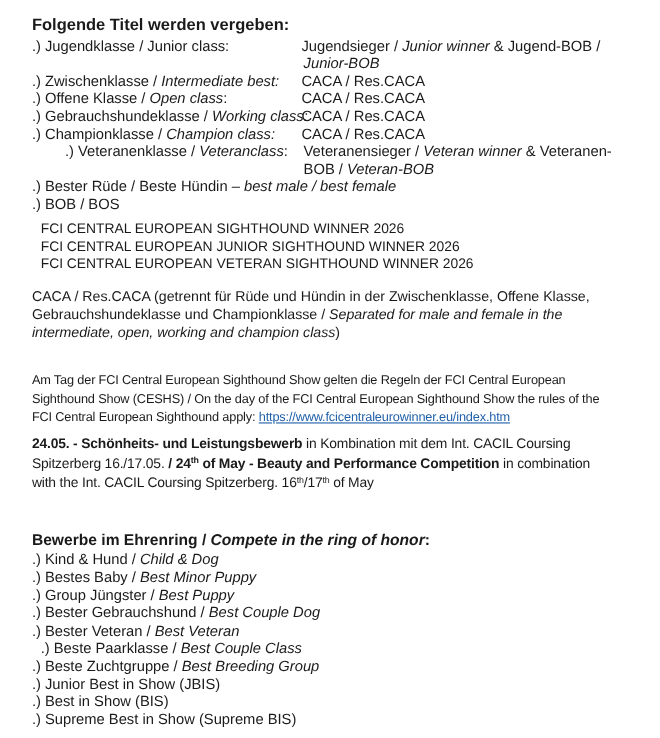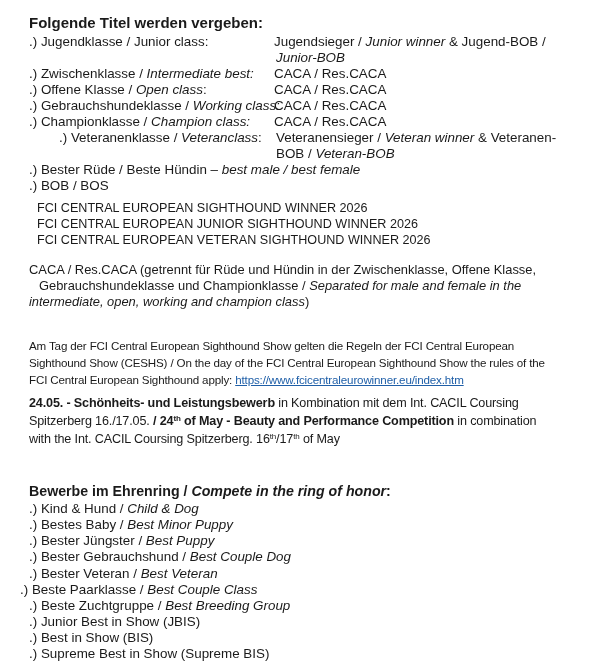--- a/index.html
+++ b/index.html
@@ -59,21 +59,21 @@
 <div class="abs arial" style="left:29px; top:162px;">
   <span>.) Bester Rüde / Beste Hündin – </span><i>best male / best female</i>
 </div>
 <div class="abs arial" style="left:29px; top:178px;">.) BOB / BOS</div>
 
 <div class="abs arial" style="left:37px; top:201px; font-size:12.6px;">FCI CENTRAL EUROPEAN SIGHTHOUND WINNER 2026</div>
 <div class="abs arial" style="left:37px; top:217px; font-size:12.6px;">FCI CENTRAL EUROPEAN JUNIOR SIGHTHOUND WINNER 2026</div>
 <div class="abs arial" style="left:37px; top:233px; font-size:12.6px;">FCI CENTRAL EUROPEAN VETERAN SIGHTHOUND WINNER 2026</div>
 
 <div class="abs arial" style="left:29px; top:262px; font-size:12.9px;">CACA / Res.CACA (getrennt für Rüde und Hündin in der Zwischenklasse, Offene Klasse,</div>
-<div class="abs arial" style="left:39px; top:278px; font-size:12.9px;">
+<div class="abs arial" style="left:29px; top:278px; font-size:12.9px;">
   <span>Gebrauchshundeklasse und Championklasse / </span><i>Separated for male and female in the</i>
 </div>
 <div class="abs arial" style="left:29px; top:294px; font-size:12.9px;">
   <i>intermediate, open, working and champion class</i><span>)</span>
 </div>
 
 <div class="abs calibri" style="left:29px; top:339px; font-size:11.6px;">Am Tag der FCI Central European Sighthound Show gelten die Regeln der FCI Central European</div>
 <div class="abs calibri" style="left:29px; top:356px; font-size:11.6px;">Sighthound Show (CESHS) / On the day of the FCI Central European Sighthound Show the rules of the</div>
 <div class="abs calibri" style="left:29px; top:373px; font-size:11.6px;">
   <span>FCI Central European Sighthound apply: </span><a class="link">https://www.fcicentraleurowinner.eu/index.htm</a>
@@ -89,21 +89,21 @@
   <span>with the Int. CACIL Coursing Spitzerberg. 16</span><sup>th</sup><span>/17</span><sup>th</sup><span> of May</span>
 </div>
 
 <div class="abs arial" style="left:29px; top:483px; font-weight:bold; font-size:14.2px;">
   <span>Bewerbe im Ehrenring / </span><i>Compete in the ring of honor</i><span>:</span>
 </div>
 
 <div id="honor-list">
     <div class="abs arial" style="left: 29px; top: 501px;"><span>.) Kind &amp; Hund / </span><i>Child &amp; Dog</i></div>
     <div class="abs arial" style="left: 29px; top: 517px;"><span>.) Bestes Baby / </span><i>Best Minor Puppy</i></div>
-    <div class="abs arial" style="left: 29px; top: 533px;"><span>.) Bester Jüngster / </span><i>Best Puppy</i></div>
+    <div class="abs arial" style="left: 29px; top: 533px;"><span>.) Group Jüngster / </span><i>Best Puppy</i></div>
     <div class="abs arial" style="left: 29px; top: 549px;"><span>.) Bester Gebrauchshund / </span><i>Best Couple Dog</i></div>
     <div class="abs arial" style="left: 29px; top: 566px;"><span>.) Bester Veteran / </span><i>Best Veteran</i></div>
-    <div class="abs arial" style="left: 20px; top: 582px;"><span>.) Beste Paarklasse / </span><i>Best Couple Class</i></div>
+    <div class="abs arial" style="left: 37px; top: 582px;"><span>.) Beste Paarklasse / </span><i>Best Couple Class</i></div>
     <div class="abs arial" style="left: 29px; top: 598px;"><span>.) Beste Zuchtgruppe / </span><i>Best Breeding Group</i></div>
     <div class="abs arial" style="left: 29px; top: 614px;"><span>.) Junior Best in Show (JBIS)</span><i></i></div>
     <div class="abs arial" style="left: 29px; top: 630px;"><span>.) Best in Show (BIS)</span><i></i></div>
     <div class="abs arial" style="left: 29px; top: 646px;"><span>.) Supreme Best in Show (Supreme BIS)</span><i></i></div>
   </div>
 
 </body></html>

